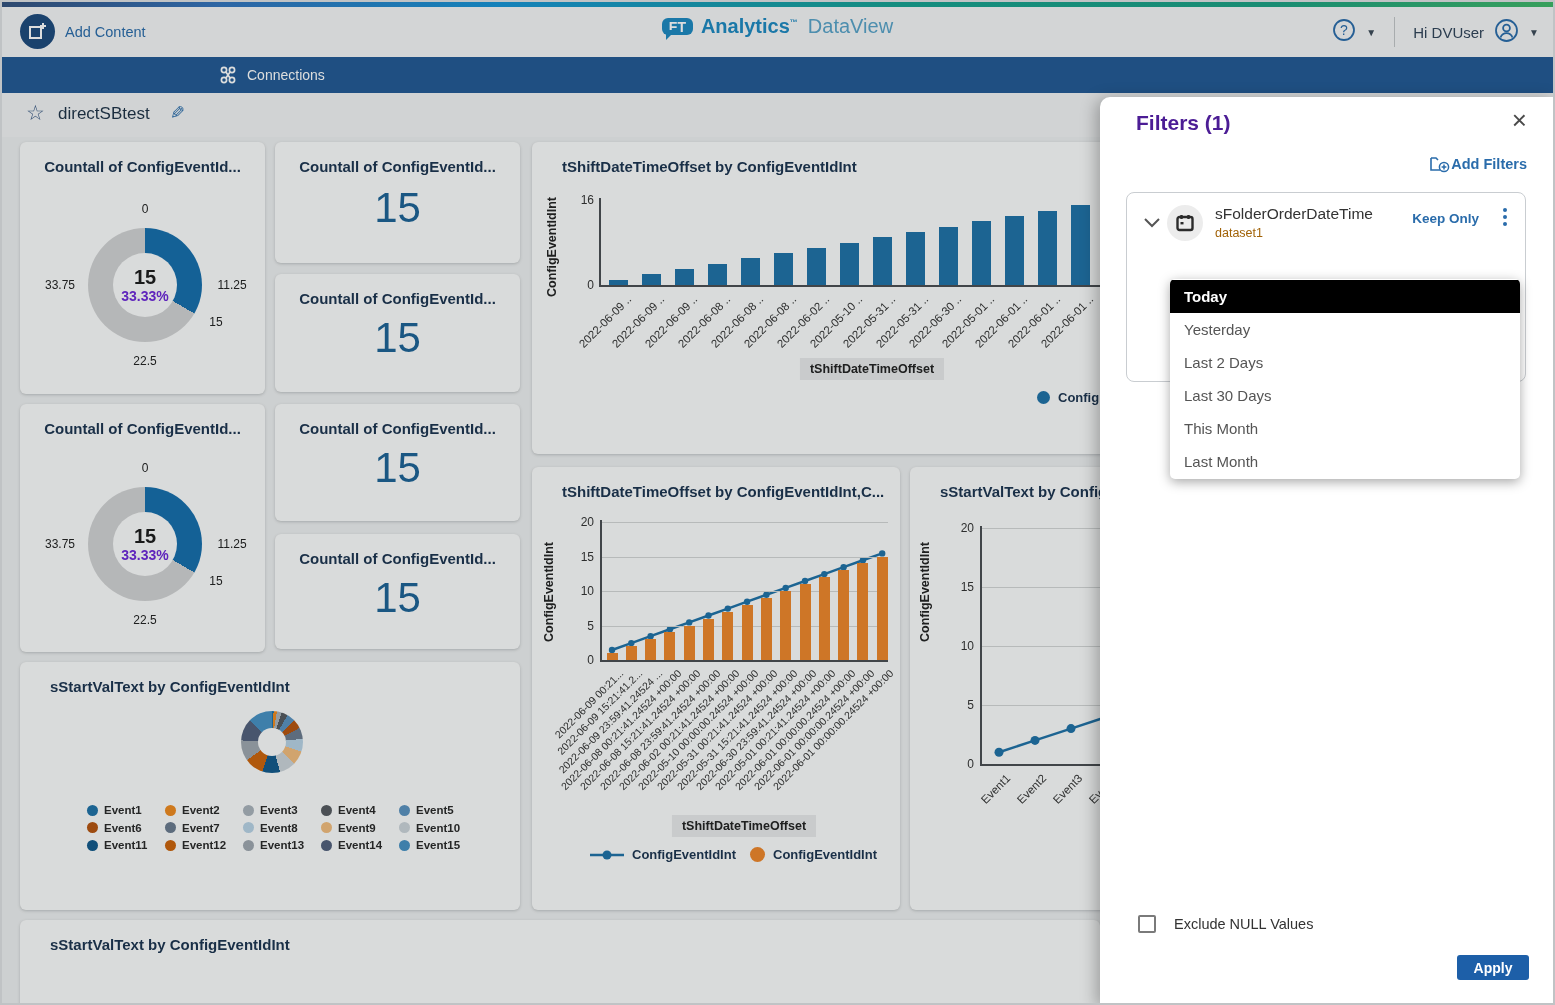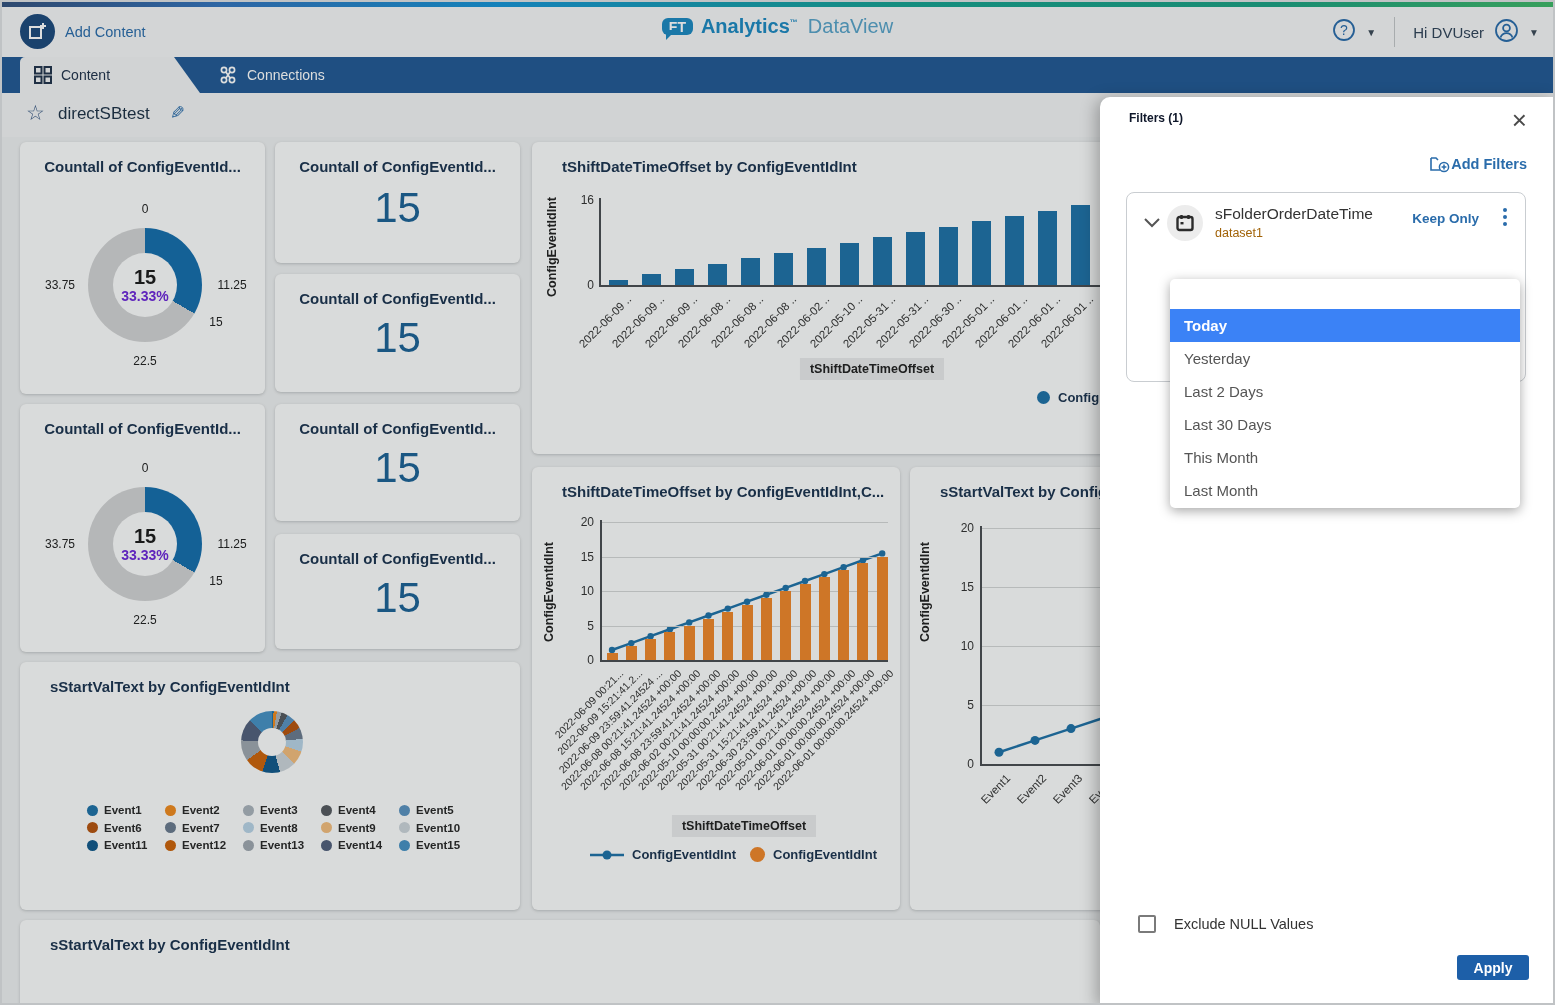--- a/index.html
+++ b/index.html
@@ -63,41 +63,41 @@
   .dot{width:13px;height:13px;border-radius:50%;}
   .svglayer{position:absolute;left:0;top:0;pointer-events:none;}
   
   .mini-li{position:absolute;display:flex;align-items:center;gap:6px;font-size:11.5px;font-weight:bold;color:#2a2a2a;}
   .mini-li .d{width:11px;height:11px;border-radius:50%;}
   
   .dim{position:absolute;inset:0;background:rgba(15,20,24,.145);z-index:40;}
   
   .panel{position:absolute;left:1098px;top:95px;width:455px;height:908px;background:#fff;z-index:50;
          border-top-left-radius:10px;box-shadow:-4px 2px 16px rgba(0,0,0,.28);}
-  .panel-title{position:absolute;left:29px;top:14px;font-size:12px;font-weight:600;color:#0f172a;}
+  .panel-title{position:absolute;left:36px;top:14px;font-size:21px;font-weight:600;color:#4c1d95;}
   .close-x{position:absolute;right:28px;top:8px;font-size:26px;color:#4a4a4a;cursor:pointer;}
   .addfilters{position:absolute;right:28px;top:58px;display:flex;align-items:center;gap:1px;color:#2a6cab;
               font-size:14.5px;font-weight:600;cursor:pointer;}
   .fcard{position:absolute;left:26px;top:95px;width:400px;height:190px;border:1px solid #c9cdd1;border-radius:8px;background:#fff;}
   .fchev{position:absolute;left:16px;top:22px;cursor:pointer;}
   .fico{position:absolute;left:40px;top:12px;width:36px;height:36px;border-radius:50%;background:#ececec;
         display:flex;align-items:center;justify-content:center;}
   .fname{position:absolute;left:88px;top:12px;font-size:15.5px;color:#333;}
   .fds{position:absolute;left:88px;top:33px;font-size:12.5px;color:#a16207;}
   .keeponly{position:absolute;right:46px;top:18px;font-size:13.5px;color:#2a6cab;font-weight:600;cursor:pointer;}
   .kebab{position:absolute;right:16px;top:15px;width:6px;cursor:pointer;display:flex;flex-direction:column;gap:3px;}
   .kebab i{width:4px;height:4px;border-radius:50%;background:#2a6cab;}
   .radio{position:absolute;left:52px;top:155px;width:19px;height:19px;border:2px solid #1d5a9d;border-radius:50%;
          display:flex;align-items:center;justify-content:center;cursor:pointer;}
   .radio i{width:9px;height:9px;border-radius:50%;background:#1d5a9d;}
   .radio-lbl{position:absolute;left:81px;top:157px;font-size:14.5px;color:#333;}
   .ddown{position:absolute;left:70px;top:182px;width:350px;background:#fff;border-radius:5px;z-index:60;
          box-shadow:0 3px 12px rgba(0,0,0,.35);padding:1px 0;overflow:hidden;}
   .dditem{height:33px;line-height:33px;padding:0 14px;font-size:15px;color:#555;cursor:pointer;}
-  .dditem.active{background:#3b82f6;color:#fff;font-weight:bold;margin-top:29px;}
+  .dditem.active{background:#000000;color:#fff;font-weight:bold;}
   .cbrow{position:absolute;left:38px;top:818px;display:flex;align-items:center;gap:18px;}
   .cbox{width:18px;height:18px;border:2px solid #7a7a7a;border-radius:2px;background:#fff;cursor:pointer;}
   .cbl{font-size:14.5px;color:#333;}
   .applyb{position:absolute;right:26px;top:858px;width:72px;height:25px;background:#1d5fa8;color:#fff;border:none;
           border-radius:3px;font-size:14px;font-weight:bold;font-family:inherit;cursor:pointer;}
 </style>
 </head>
 <body>
 
 <div id="app">
@@ -133,29 +133,20 @@
             <circle cx="12.5" cy="12.5" r="10.5" fill="none" stroke="#2a6cab" stroke-width="1.8"></circle>
             <circle cx="12.5" cy="10" r="3.4" fill="none" stroke="#2a6cab" stroke-width="1.8"></circle>
             <path d="M6.5 19.5c1.2-3 3.4-4.3 6-4.3s4.8 1.3 6 4.3" fill="none" stroke="#2a6cab" stroke-width="1.8"></path>
           </svg>
       </span>
       <span class="caret">▼</span>
     </div>
   </div>
 
   <div class="tabbar">
-    <div class="tab-active">
-      <svg width="18" height="18" viewBox="0 0 18 18">
-          <rect x="1" y="1" width="6.5" height="6.5" fill="none" stroke="#22344d" stroke-width="2"></rect>
-          <rect x="10.5" y="1" width="6.5" height="6.5" fill="none" stroke="#22344d" stroke-width="2"></rect>
-          <rect x="1" y="10.5" width="6.5" height="6.5" fill="none" stroke="#22344d" stroke-width="2"></rect>
-          <rect x="10.5" y="10.5" width="6.5" height="6.5" fill="none" stroke="#22344d" stroke-width="2"></rect>
-        </svg>
-      <span>Content</span>
-    </div>
     <div class="tab-idle">
       <svg width="20" height="20" viewBox="0 0 20 20">
           <circle cx="6" cy="5" r="2.6" fill="none" stroke="#fff" stroke-width="1.7"></circle>
           <circle cx="14" cy="5" r="2.6" fill="none" stroke="#fff" stroke-width="1.7"></circle>
           <circle cx="6" cy="15" r="2.6" fill="none" stroke="#fff" stroke-width="1.7"></circle>
           <circle cx="14" cy="15" r="2.6" fill="none" stroke="#fff" stroke-width="1.7"></circle>
           <path d="M7.8 6.8l4.4 6.4M12.2 6.8l-4.4 6.4" stroke="#fff" stroke-width="1.7"></path>
         </svg>
       <span>Connections</span>
     </div>

